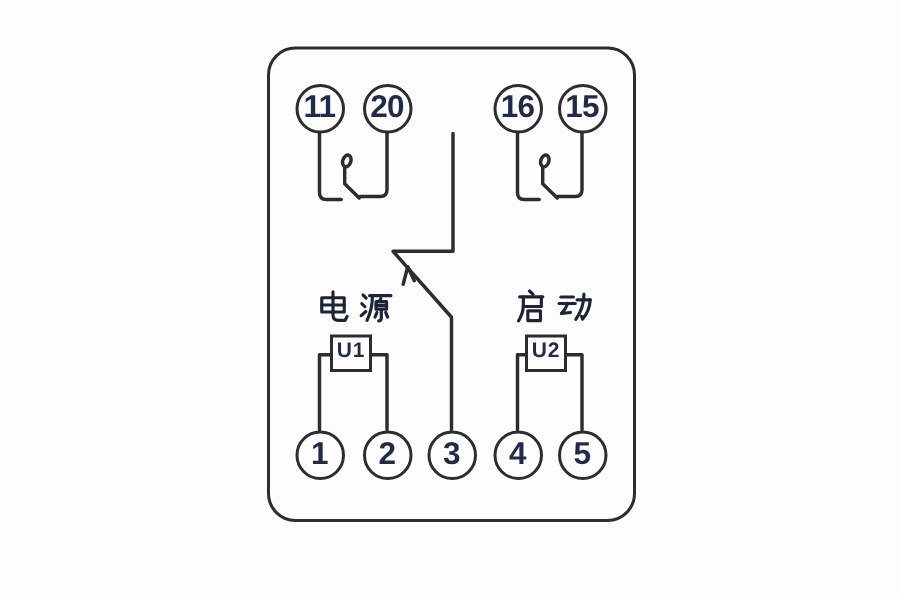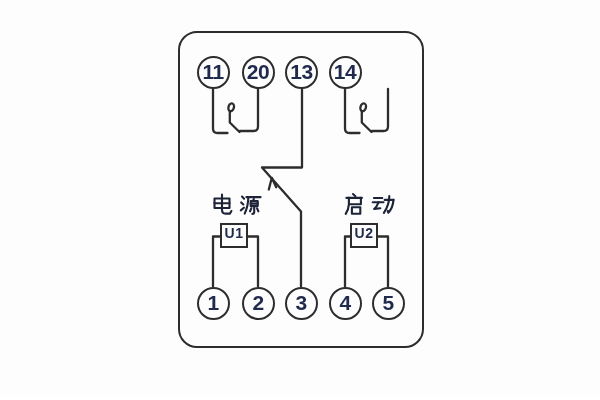--- a/index.html
+++ b/index.html
@@ -89,25 +89,25 @@
       <path d="M378,236.5 H388 V286.5"></path>
     </g>
   </svg>
 
   <div class="term trow-top tx1">
       <span>11</span>
     </div>
   <div class="term trow-top tx2">
       <span>20</span>
     </div>
-  <div class="term trow-top tx3">
-      <span>13</span>
+  <div class="term trow-top tx4">
+      <span>16</span>
     </div>
-  <div class="term trow-top tx4">
-      <span>14</span>
+  <div class="term trow-top tx5">
+      <span>15</span>
     </div>
 
   <div class="term trow-bot tx1">
       <span>1</span>
     </div>
   <div class="term trow-bot tx2">
       <span>2</span>
     </div>
   <div class="term trow-bot bx3">
       <span>3</span>

